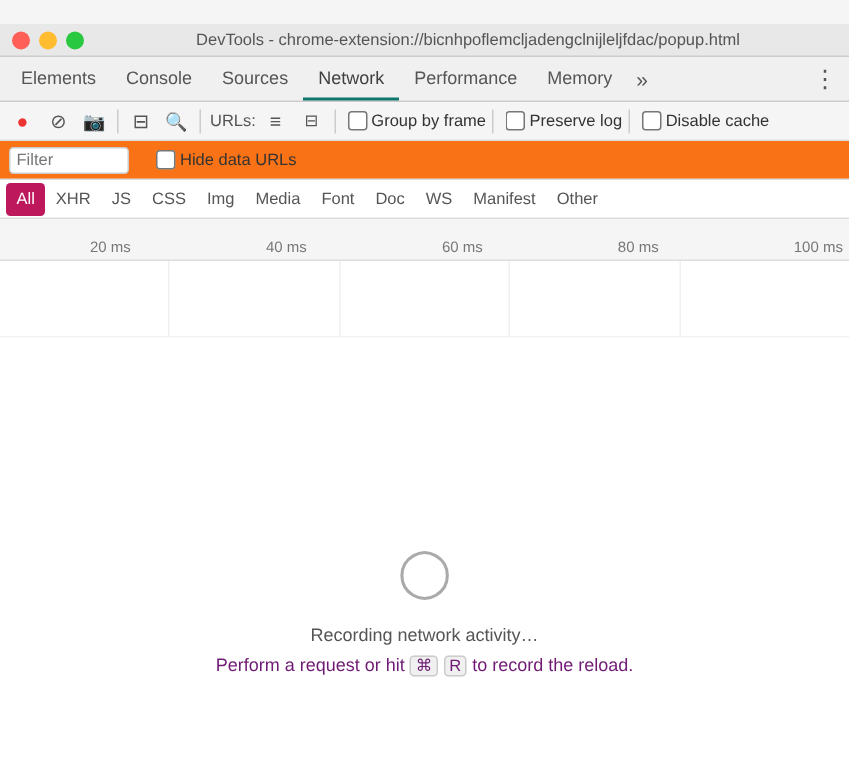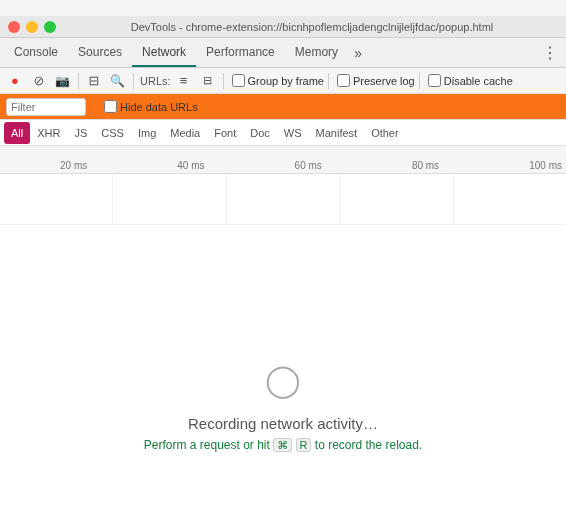--- a/index.html
+++ b/index.html
@@ -222,27 +222,27 @@
       justify-content: center;
       height: calc(520px - 22px - 30px - 26px - 26px - 26px - 28px);
       border-top: none;
     }
     .recording-icon {
       font-size: 32px;
       color: #aaa;
       margin-bottom: 16px;
     }
     .recording-text {
-      font-size: 15px;
+      font-size: 12px;
       color: #555;
       margin-bottom: 6px;
     }
     .recording-hint {
       font-size: 12px;
-      color: #15803d;
+      color: #701a75;
     }
     .recording-hint kbd {
       font-family: inherit;
       background: #f0f0f0;
       border: 1px solid #ccc;
       border-radius: 3px;
       padding: 0 3px;
       font-size: 11px;
     }
 
@@ -270,20 +270,23 @@
 <div class="title-bar">
   <div class="window-controls">
     <button class="window-btn btn-close"></button>
     <button class="window-btn btn-min"></button>
     <button class="window-btn btn-max"></button>
   </div>
   <span class="title-text">DevTools - chrome-extension://bicnhpoflemcljadengclnijleljfdac/popup.html</span>
 </div>
 
 <div class="tabs-row">
+  <div class="tab-item">
+    <span>Elements</span>
+  </div>
   <div class="tab-item">
     <span>Console</span>
   </div>
   <div class="tab-item">
     <span>Sources</span>
   </div>
   <div class="tab-item active">
     <span>Network</span>
   </div>
   <div class="tab-item">

